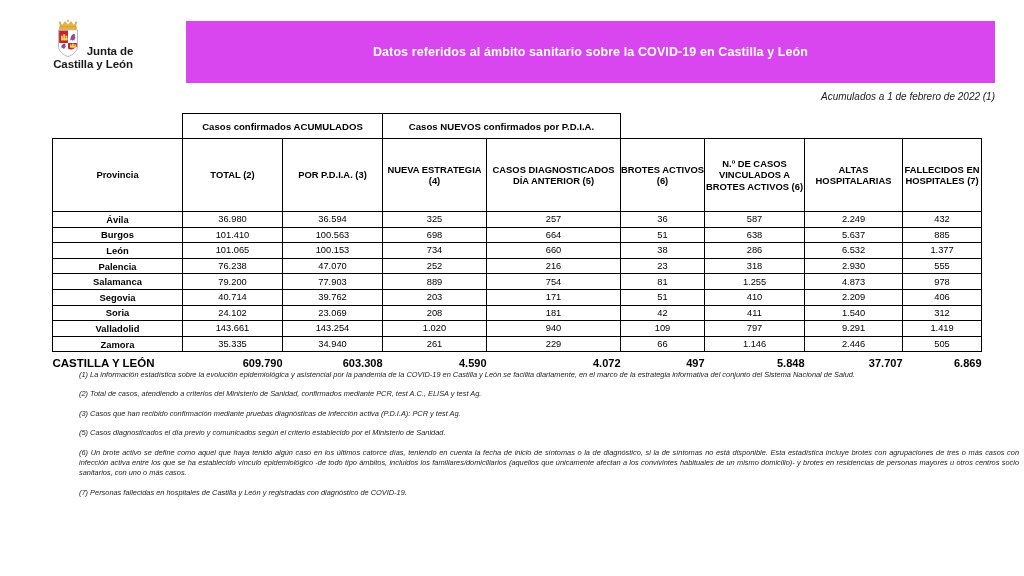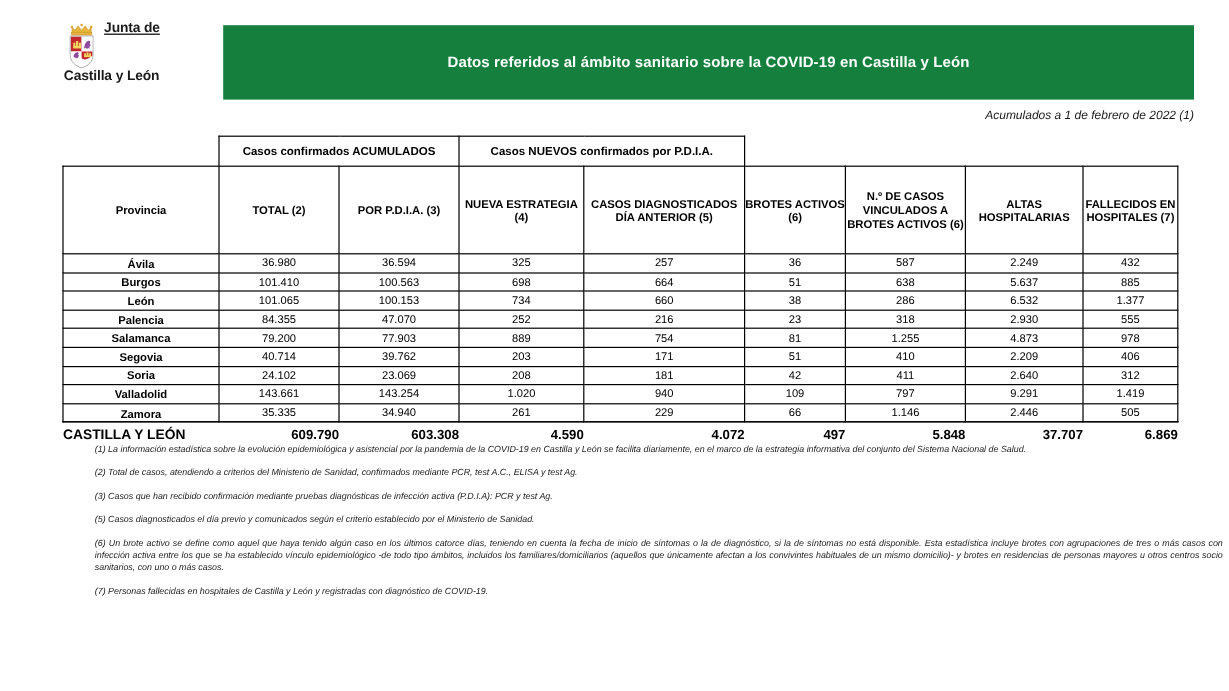--- a/index.html
+++ b/index.html
@@ -27,22 +27,22 @@
   .logo-block {
     width: 186px;
     padding-top: 18px;
     display: flex;
     flex-direction: column;
     align-items: center;
     box-sizing: border-box;
   }
   .logo-row {
     display: flex;
+    align-items: flex-end;
     gap: 4px;
-    text-decoration: underline;
   }
   .crest {
     width: 30px;
     height: 40px;
     flex: 0 0 auto;
   }
   .logo-text {
     font-size: 11.5px;
     font-weight: 700;
     line-height: 12.5px;
@@ -59,21 +59,21 @@
     text-align: center;
     letter-spacing: -0.1px;
     margin-top: 0px;
   }
   .banner {
     position: absolute;
     left: 186px;
     top: 21px;
     width: 809px;
     height: 62px;
-    background: #15803d;
+    background: #d946ef;
     display: flex;
     align-items: center;
     justify-content: center;
   }
   .banner-title {
     color: #ffffff;
     font-size: 12.5px;
     font-weight: 700;
     letter-spacing: 0.1px;
     text-align: center;
@@ -312,21 +312,21 @@
           <td class="num-cell">100.153</td>
           <td class="num-cell">734</td>
           <td class="num-cell">660</td>
           <td class="num-cell">38</td>
           <td class="num-cell">286</td>
           <td class="num-cell">6.532</td>
           <td class="num-cell">1.377</td>
         </tr>
         <tr>
           <td class="prov-cell">Palencia</td>
-          <td class="num-cell">84.355</td>
+          <td class="num-cell">76.238</td>
           <td class="num-cell">47.070</td>
           <td class="num-cell">252</td>
           <td class="num-cell">216</td>
           <td class="num-cell">23</td>
           <td class="num-cell">318</td>
           <td class="num-cell">2.930</td>
           <td class="num-cell">555</td>
         </tr>
         <tr>
           <td class="prov-cell">Salamanca</td>
@@ -351,21 +351,21 @@
           <td class="num-cell">406</td>
         </tr>
         <tr>
           <td class="prov-cell">Soria</td>
           <td class="num-cell">24.102</td>
           <td class="num-cell">23.069</td>
           <td class="num-cell">208</td>
           <td class="num-cell">181</td>
           <td class="num-cell">42</td>
           <td class="num-cell">411</td>
-          <td class="num-cell">2.640</td>
+          <td class="num-cell">1.540</td>
           <td class="num-cell">312</td>
         </tr>
         <tr>
           <td class="prov-cell">Valladolid</td>
           <td class="num-cell">143.661</td>
           <td class="num-cell">143.254</td>
           <td class="num-cell">1.020</td>
           <td class="num-cell">940</td>
           <td class="num-cell">109</td>
           <td class="num-cell">797</td>

